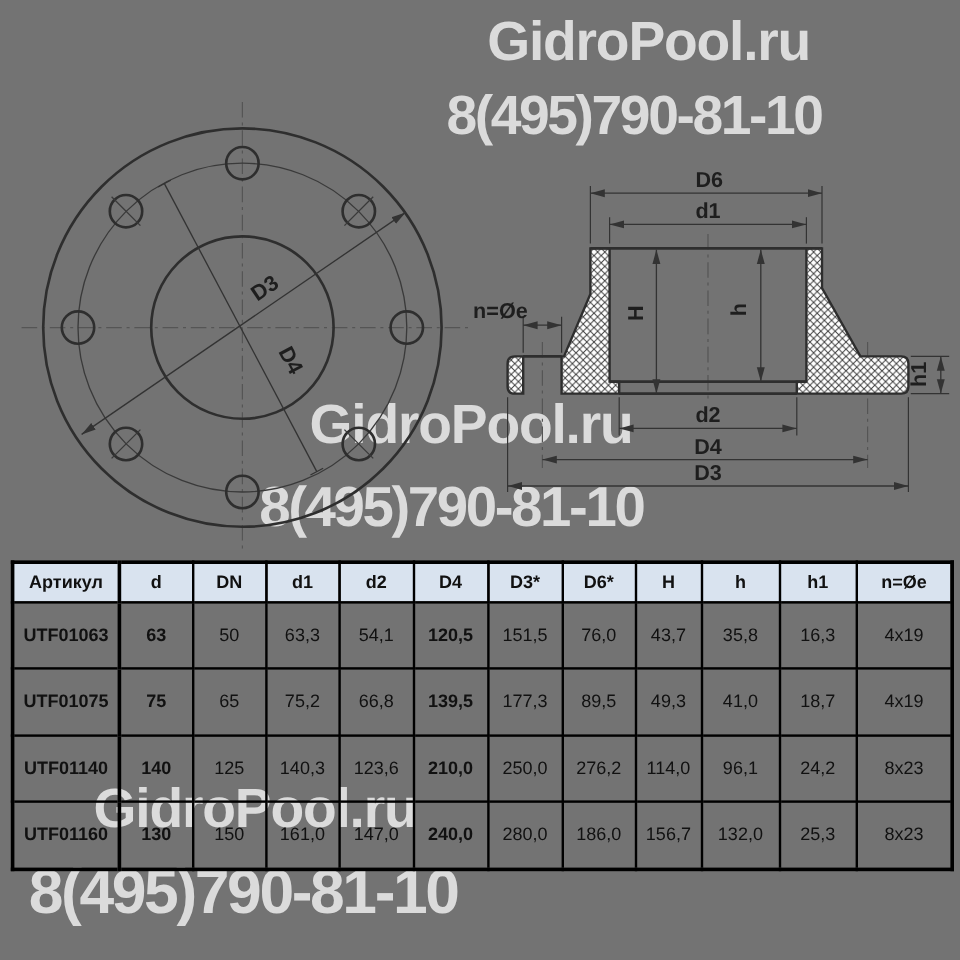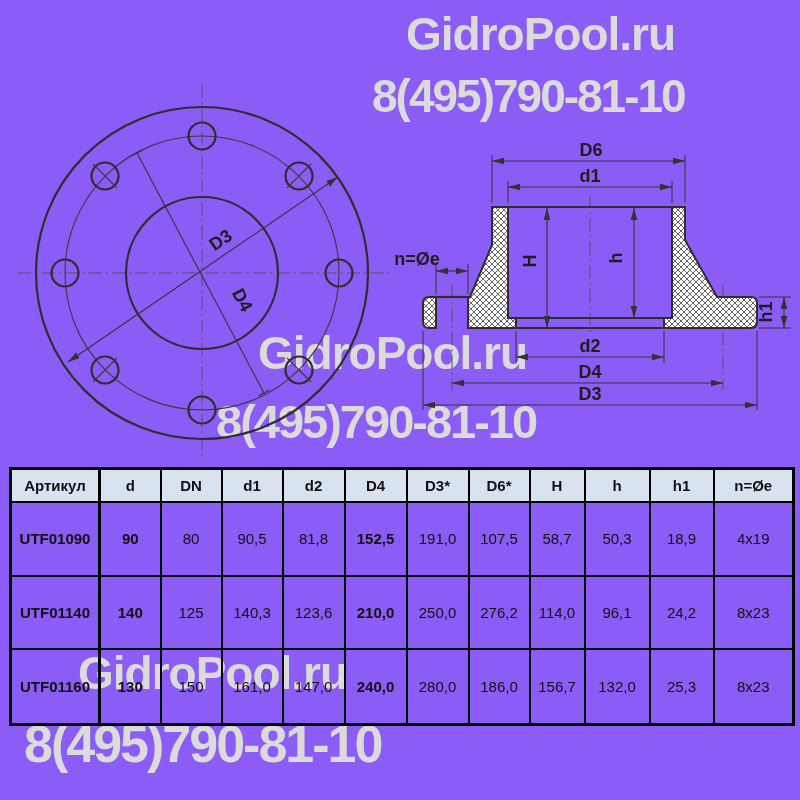--- a/index.html
+++ b/index.html
@@ -1,17 +1,17 @@
 <!DOCTYPE html>
 <html><head>
 <meta charset="utf-8">
 <style>
   html,body{margin:0;padding:0;background:#ffffff;}
   body{width:800px;height:800px;overflow:hidden;font-family:"Liberation Sans",sans-serif;}
-  .stage{position:relative;width:800px;height:800px;background:#8b5cf6;}
+  .stage{position:relative;width:800px;height:800px;background:#737373;}
 
   
   .wm{position:absolute;font-weight:bold;color:#dbdbdb;white-space:nowrap;z-index:0;line-height:1;}
   .wm-brand{letter-spacing:-1px;}
   .wm-phone{letter-spacing:-2px;}
   #wm-top-brand{left:406px;top:11px;font-size:46px;}
   #wm-top-phone{left:372px;top:73px;font-size:46px;}
   #wm-mid-brand{left:258px;top:330px;font-size:46px;}
   #wm-mid-phone{left:216px;top:398px;font-size:47px;}
   #wm-bot-brand{left:78px;top:650px;font-size:46px;}
@@ -173,31 +173,45 @@
         <th>D3*</th>
         <th>D6*</th>
         <th>H</th>
         <th>h</th>
         <th>h1</th>
         <th>n=Øe</th>
       </tr>
     </thead>
     <tbody>
       <tr>
-        <td>UTF01090</td>
-        <td>90</td>
-        <td>80</td>
-        <td>90,5</td>
-        <td>81,8</td>
-        <td>152,5</td>
-        <td>191,0</td>
-        <td>107,5</td>
-        <td>58,7</td>
-        <td>50,3</td>
-        <td>18,9</td>
+        <td>UTF01063</td>
+        <td>63</td>
+        <td>50</td>
+        <td>63,3</td>
+        <td>54,1</td>
+        <td>120,5</td>
+        <td>151,5</td>
+        <td>76,0</td>
+        <td>43,7</td>
+        <td>35,8</td>
+        <td>16,3</td>
+        <td>4x19</td>
+      </tr>
+      <tr>
+        <td>UTF01075</td>
+        <td>75</td>
+        <td>65</td>
+        <td>75,2</td>
+        <td>66,8</td>
+        <td>139,5</td>
+        <td>177,3</td>
+        <td>89,5</td>
+        <td>49,3</td>
+        <td>41,0</td>
+        <td>18,7</td>
         <td>4x19</td>
       </tr>
       <tr>
         <td>UTF01140</td>
         <td>140</td>
         <td>125</td>
         <td>140,3</td>
         <td>123,6</td>
         <td>210,0</td>
         <td>250,0</td>

